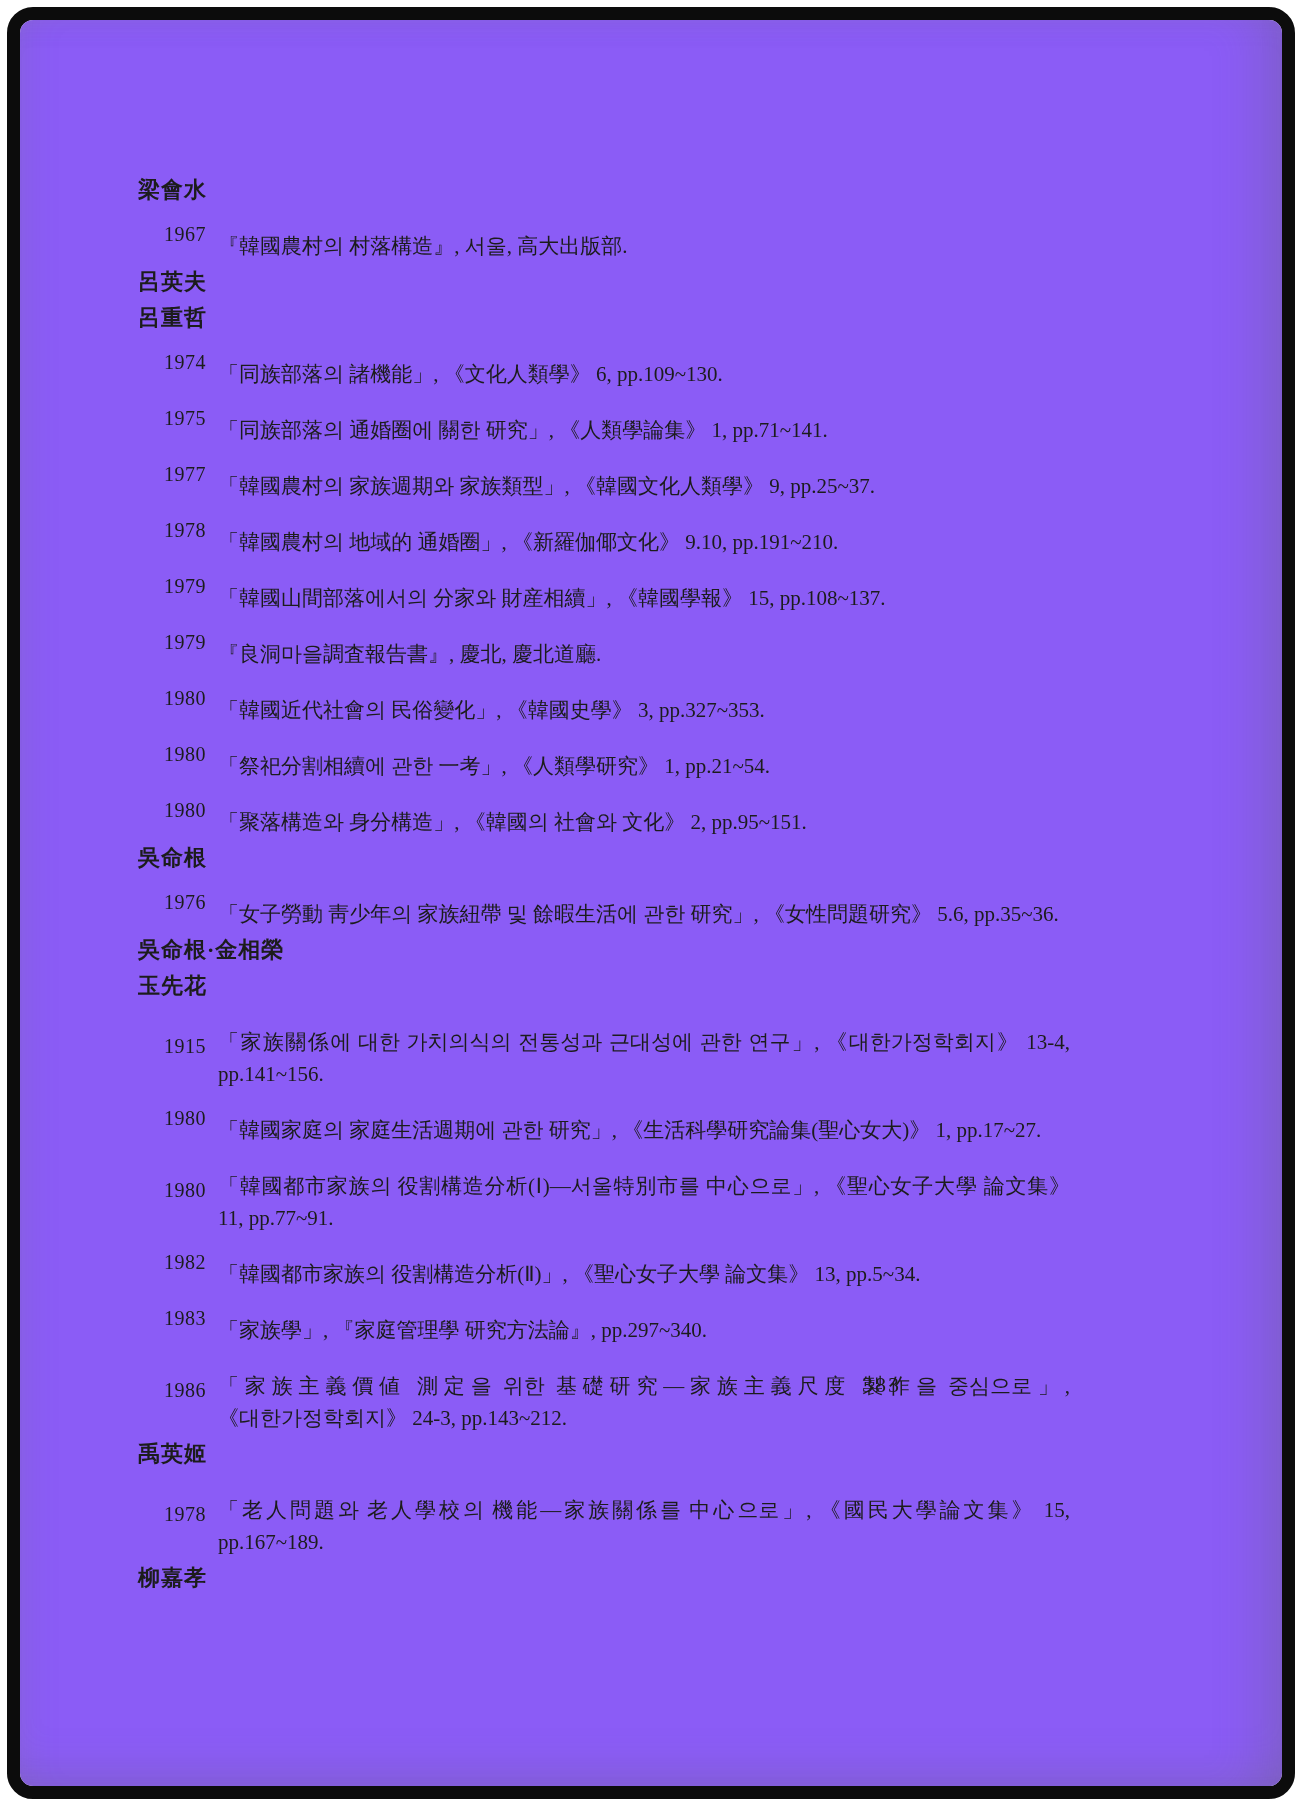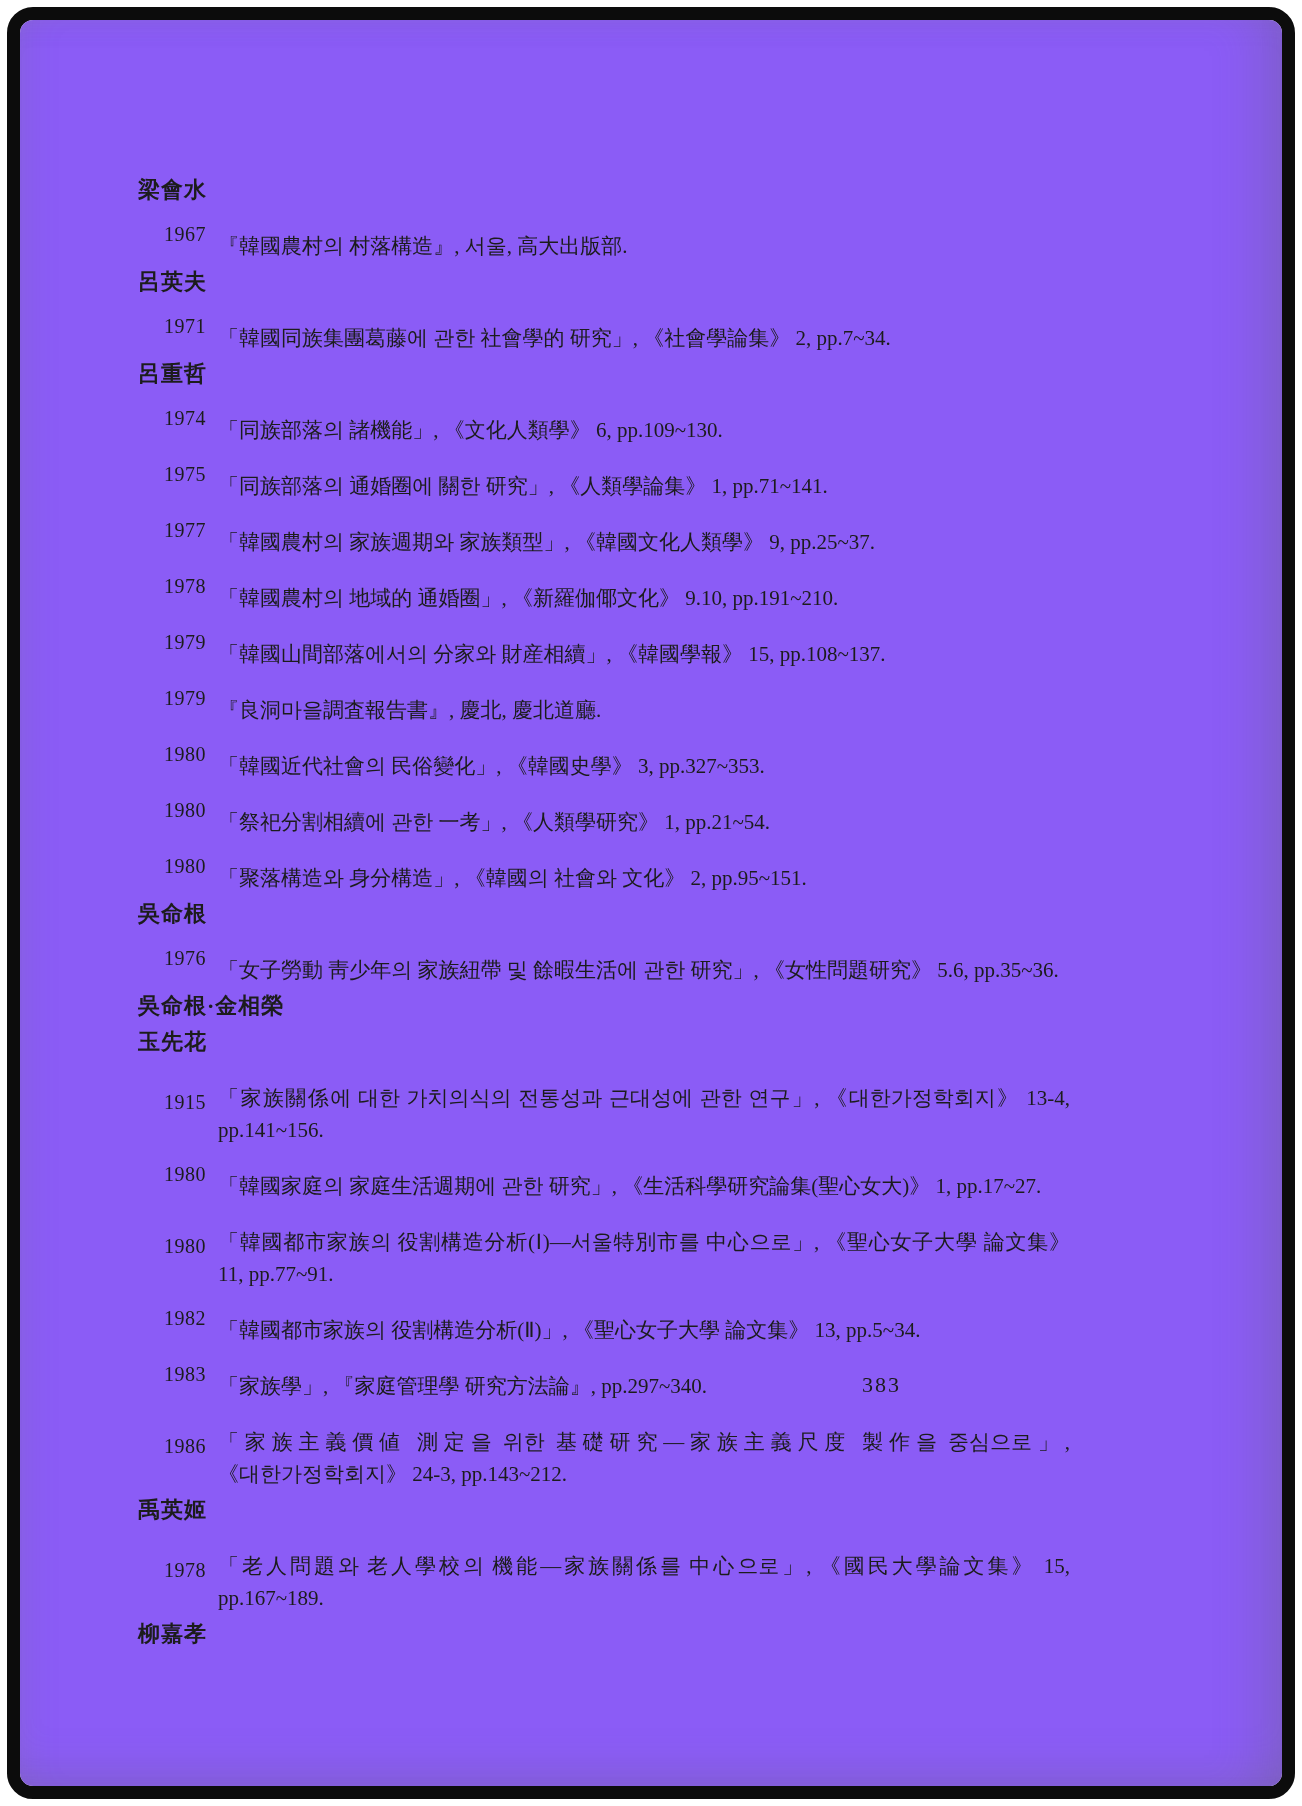--- a/index.html
+++ b/index.html
@@ -81,24 +81,20 @@
       <section class="author-group">
         <h2 class="author">梁會水</h2>
         <div class="entry">
           <span class="year">1967</span>
           <span class="text">『韓國農村의 村落構造』, 서울, 高大出版部.</span>
         </div>
       </section>
 
       <section class="author-group">
         <h2 class="author">呂英夫</h2>
-        <div class="entry">
-          <span class="year">1971</span>
-          <span class="text">「韓國同族集團葛藤에 관한 社會學的 研究」, 《社會學論集》 2, pp.7~34.</span>
-        </div>
       </section>
 
       <section class="author-group">
         <h2 class="author">呂重哲</h2>
         <div class="entry">
           <span class="year">1974</span>
           <span class="text">「同族部落의 諸機能」, 《文化人類學》 6, pp.109~130.</span>
         </div>
         <div class="entry">
           <span class="year">1975</span>

